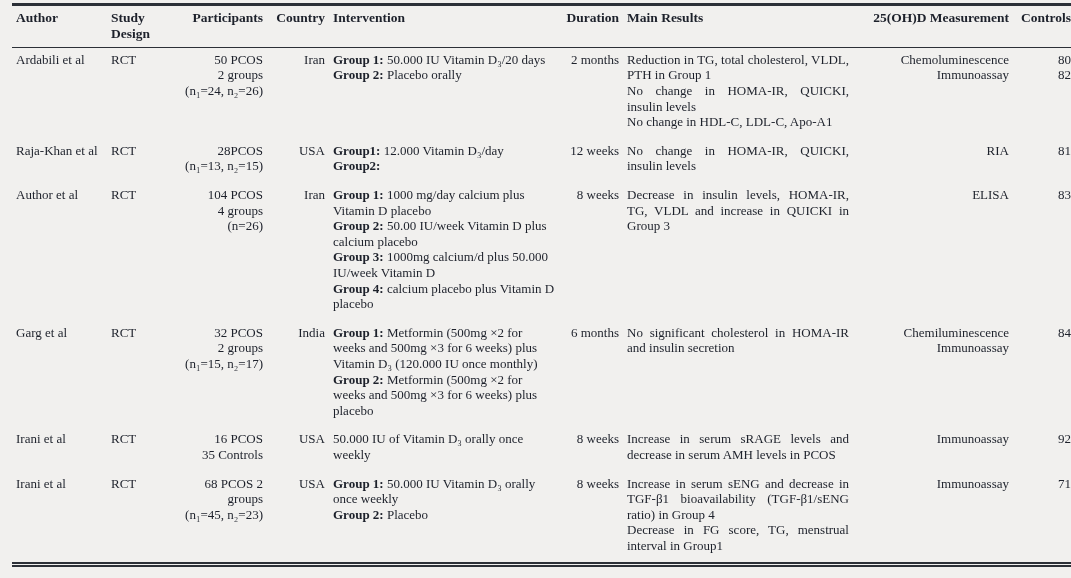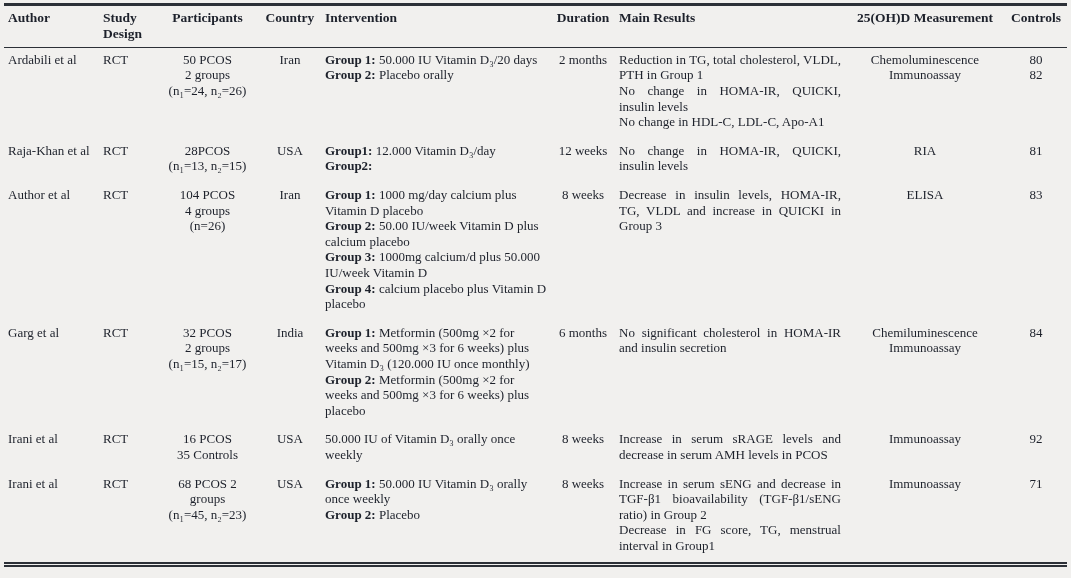--- a/index.html
+++ b/index.html
@@ -6,21 +6,21 @@
     margin: 0;
     padding: 0;
     background: #f1f0ee;
     font-family: "Liberation Serif", "DejaVu Serif", serif;
     color: #1d212b;
   }
   .page {
     width: 1071px;
     height: 578px;
     box-sizing: border-box;
-    padding: 3px 4px 0 4px;
+    padding: 3px 4px 0 12px;
     overflow: hidden;
     background: #f1f0ee;
   }
   table.study-table {
     border-collapse: collapse;
     table-layout: fixed;
     width: 1063px;
   }
   table.study-table thead th {
     border-top: 3px solid #2c3037;
@@ -36,21 +36,21 @@
     line-height: 1.2;
     padding: 4px 4px 9px 4px;
     vertical-align: top;
   }
   table.study-table tbody tr:last-child td {
     border-bottom: 5px double #2c3037;
   }
   td .line { margin: 0; }
   td .seg strong { font-weight: bold; text-align: right; }
   .al-left   { text-align: left; }
-  .al-center { text-align: center; font-family: Liberation Serif, serif; }
+  .al-center { text-align: right; font-family: Liberation Serif, serif; }
   .al-justify{ text-align: justify; }
 </style>
 </head>
 <body>
 
 <div class="page">
   <table class="study-table">
     <colgroup>
         <col style="width: 95px;">
         <col style="width: 57px;">
@@ -208,21 +208,21 @@
             <div class="line">groups</div>
             <div class="line">(n₁=45, n₂=23)</div>
           </td>
           <td class="al-center">USA</td>
           <td class="al-left">
             <div class="seg"><strong>Group 1:</strong> 50.000 IU Vitamin D₃ orally once weekly</div>
             <div class="seg"><strong>Group 2:</strong> Placebo</div>
           </td>
           <td class="al-center">8 weeks</td>
           <td class="al-justify">
-            <div class="line">Increase in serum sENG and decrease in TGF-β1 bioavailability (TGF-β1/sENG ratio) in Group 2</div>
+            <div class="line">Increase in serum sENG and decrease in TGF-β1 bioavailability (TGF-β1/sENG ratio) in Group 4</div>
             <div class="line">Decrease in FG score, TG, menstrual interval in Group1</div>
           </td>
           <td class="al-center">
             <div class="line">Immunoassay</div>
           </td>
           <td class="al-center">
             <div class="line">71</div>
           </td>
         </tr>
       </tbody>

